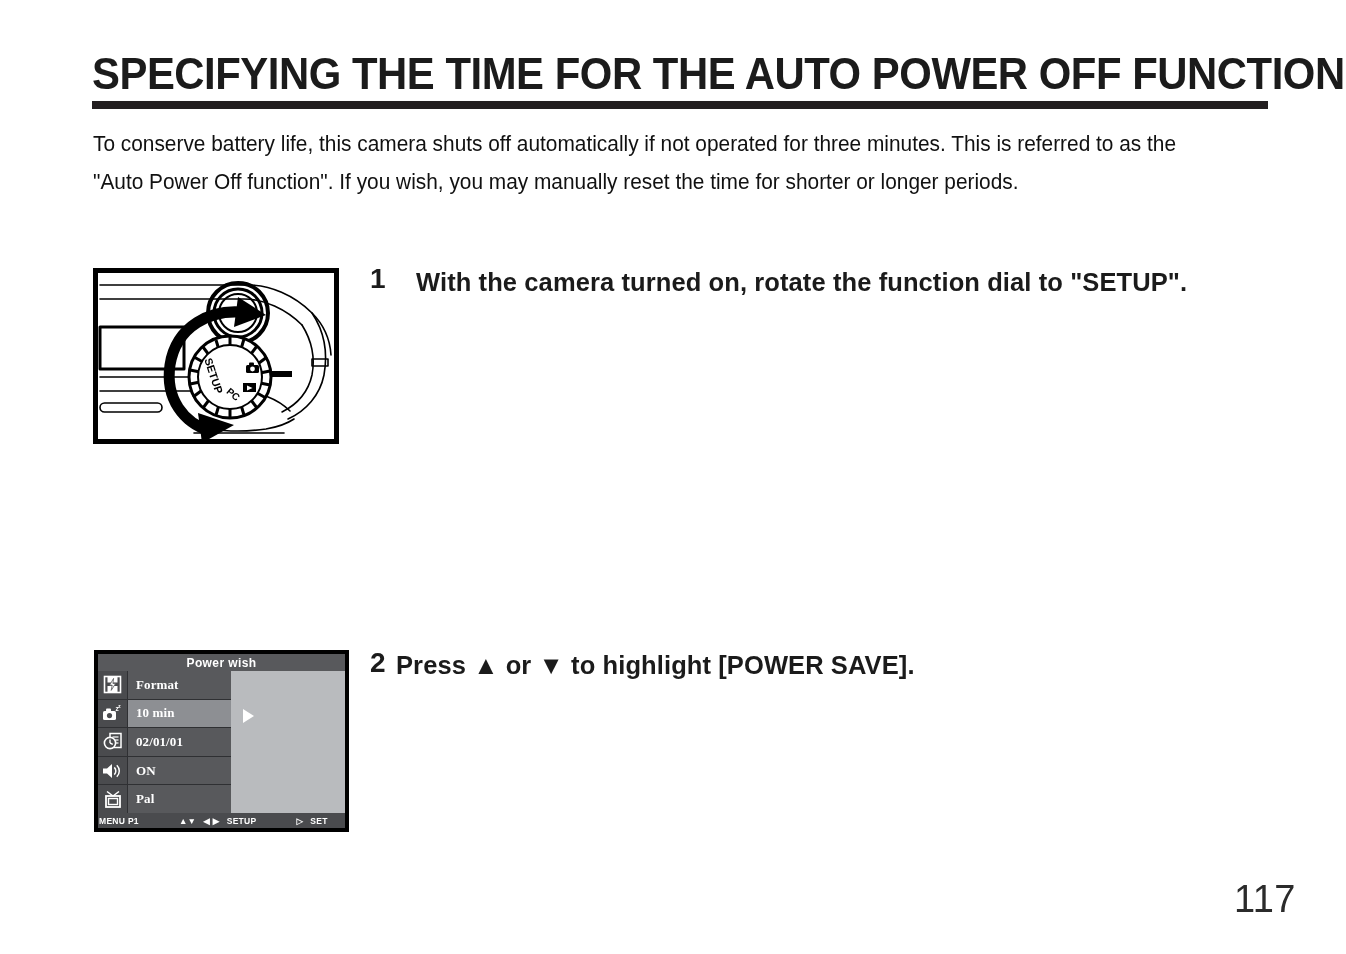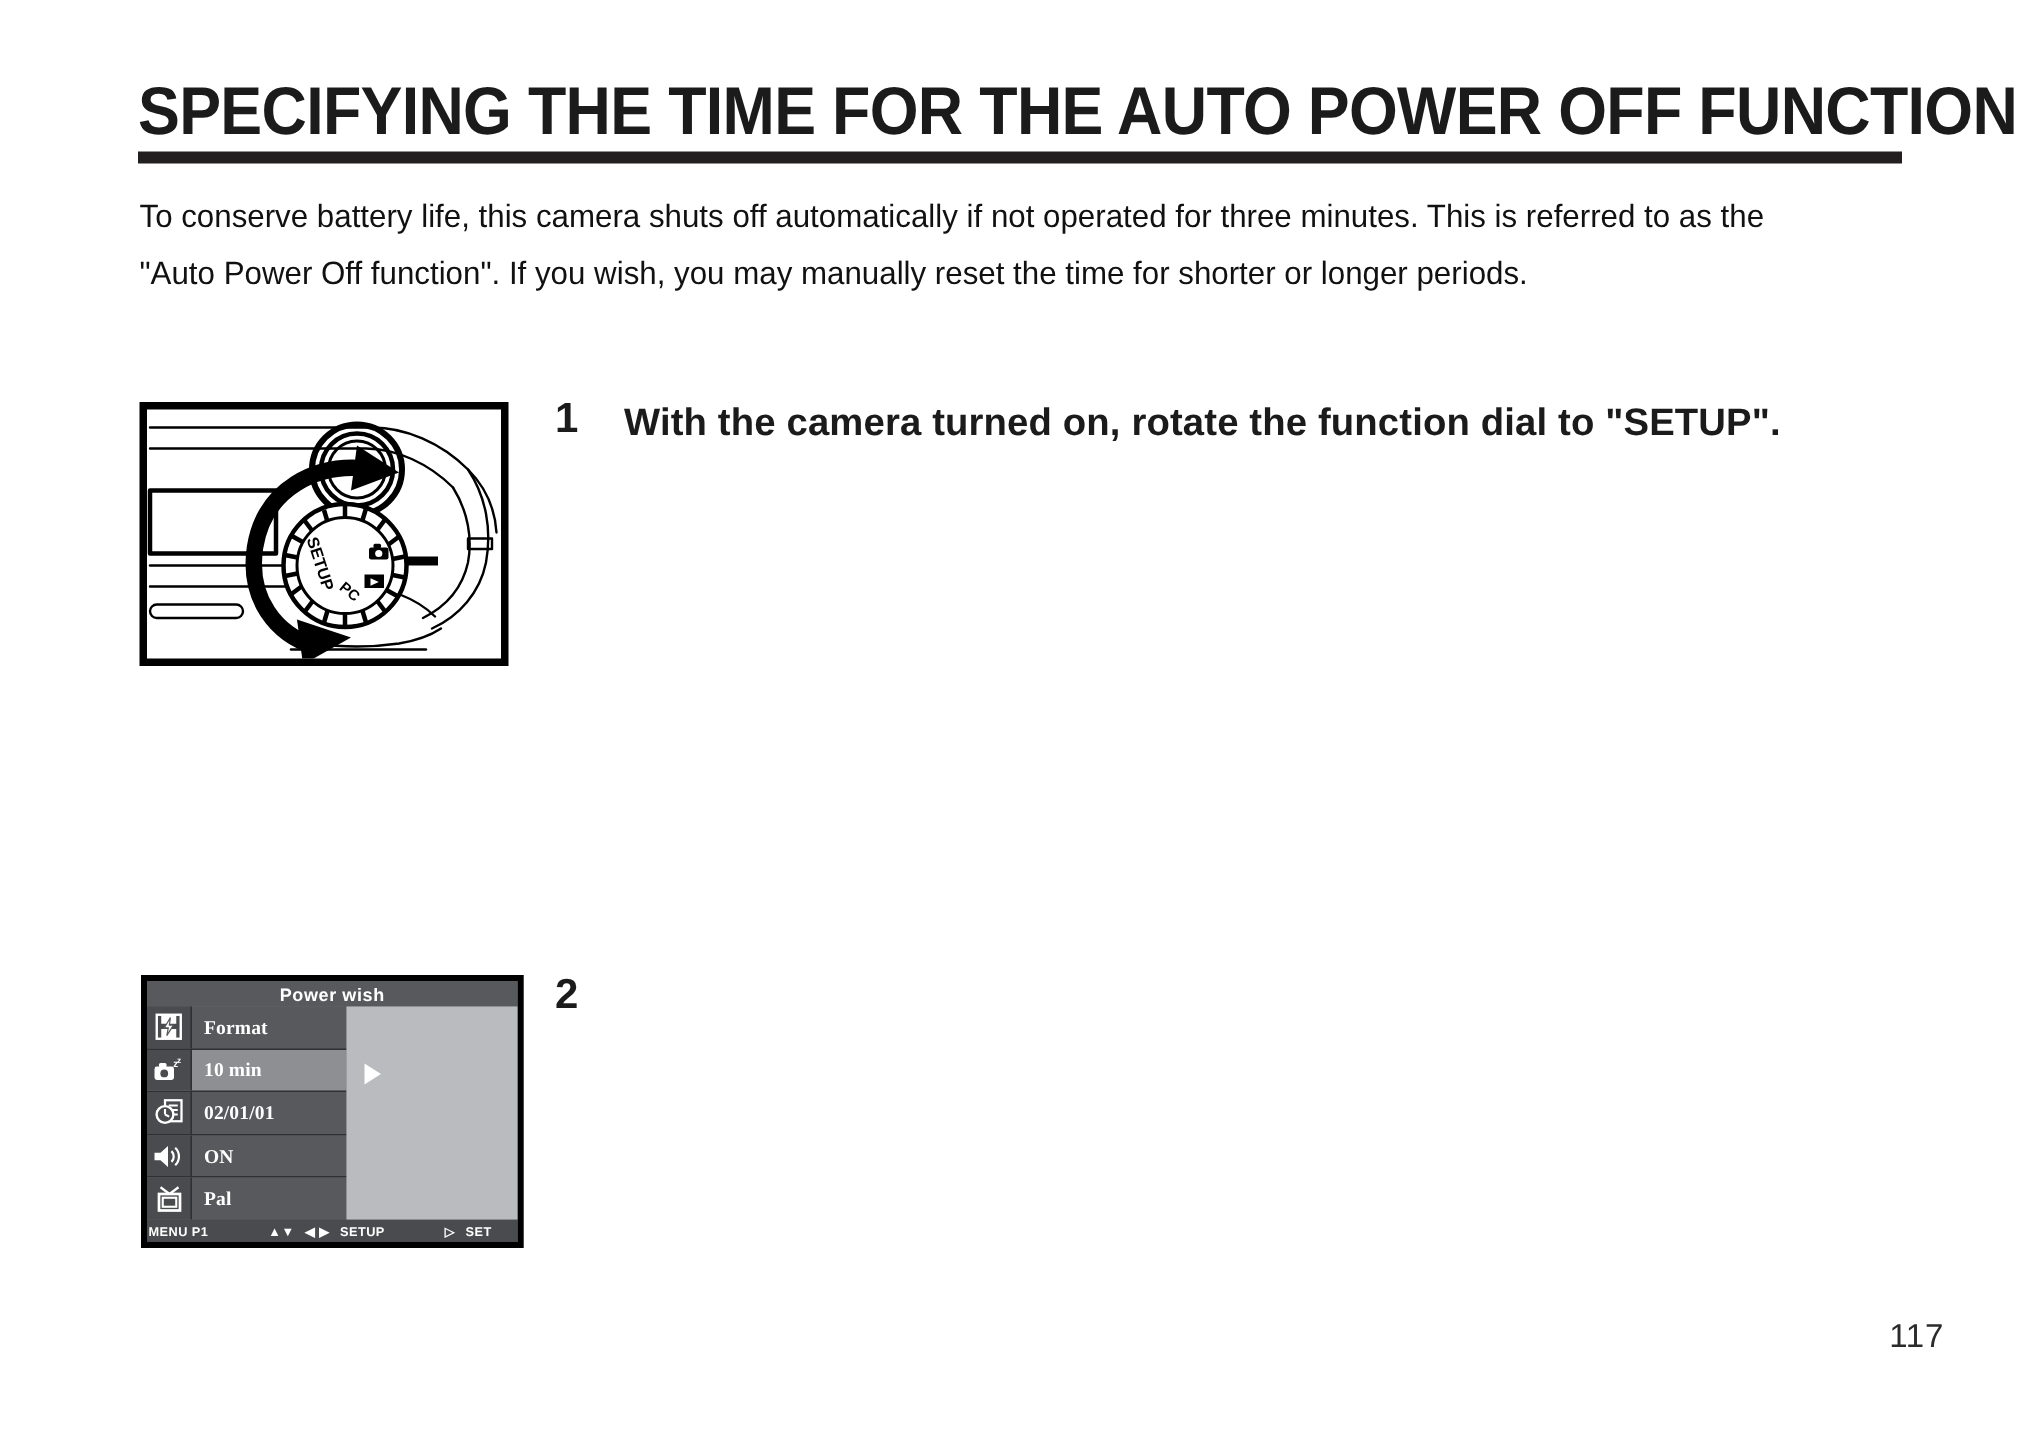--- a/index.html
+++ b/index.html
@@ -202,21 +202,21 @@
     gap: 7px;
   }
   .sb-seg { white-space: nowrap; }
   .sb-gap { width: 26px; }
 
   
   .page-number {
     position: absolute;
     right: 50px;
     top: 878px;
-    font-size: 22px;
+    font-size: 38px;
     color: #2b2b2b;
     letter-spacing: 0.5px;
   }
 </style>
 </head>
 <body>
 
 <div class="page-title">SPECIFYING THE TIME FOR THE AUTO POWER OFF FUNCTION</div>
 <div class="title-rule"></div>
 
@@ -395,16 +395,17 @@
       <span class="sb-seg">▷</span>
       <span class="sb-seg">SET</span>
     </div>
 
   </div>
 </div>
 
 <div class="step" id="step2">
   <span class="step-num">2</span>
   <span class="step-body">
+    <span>Press ▲ or ▼ to highlight [POWER SAVE].</span>
   </span>
 </div>
 
 <div class="page-number">117</div>
 
 </body></html>

